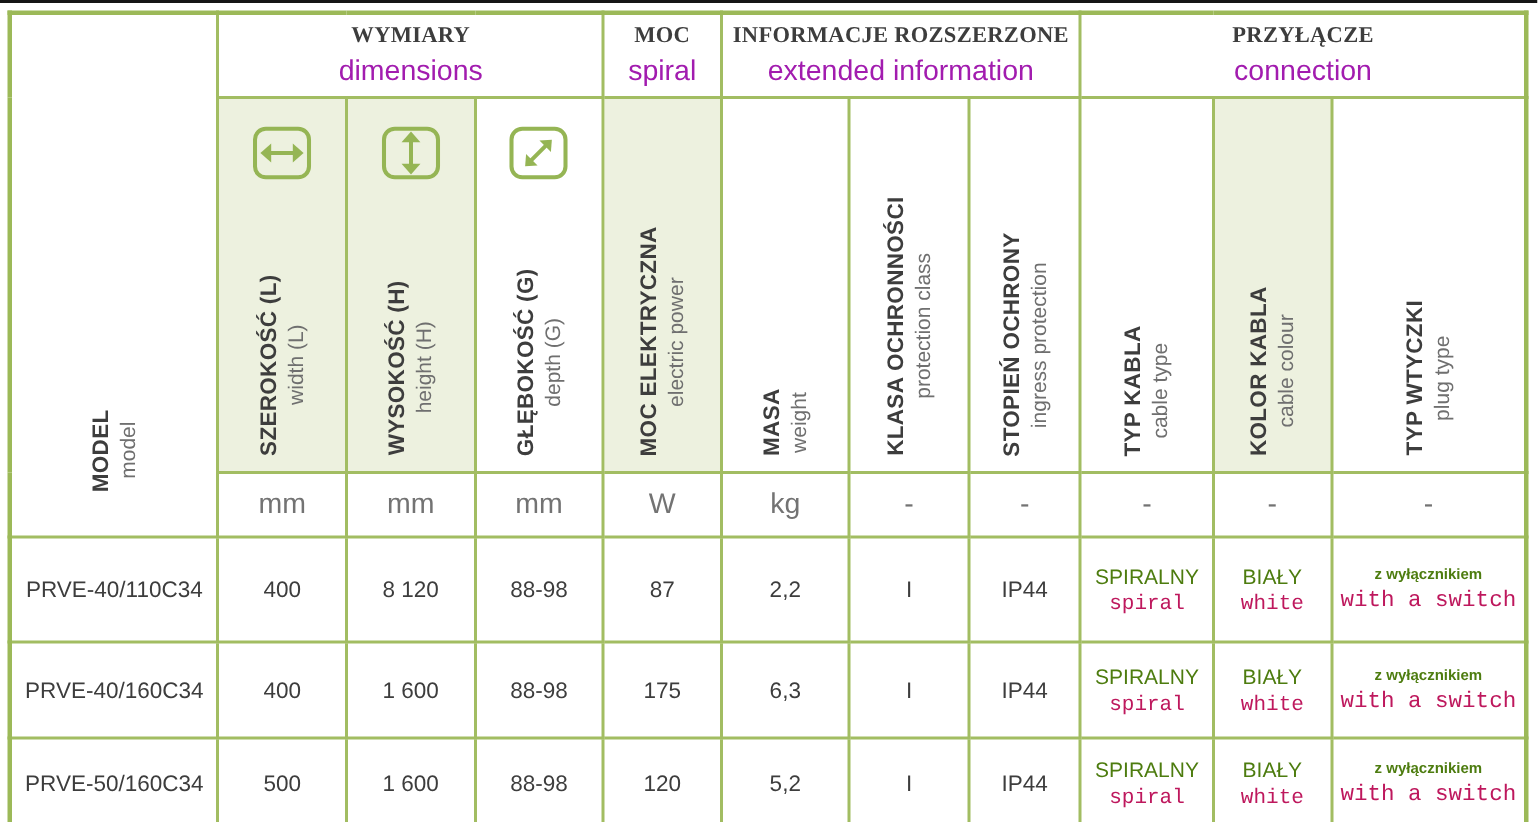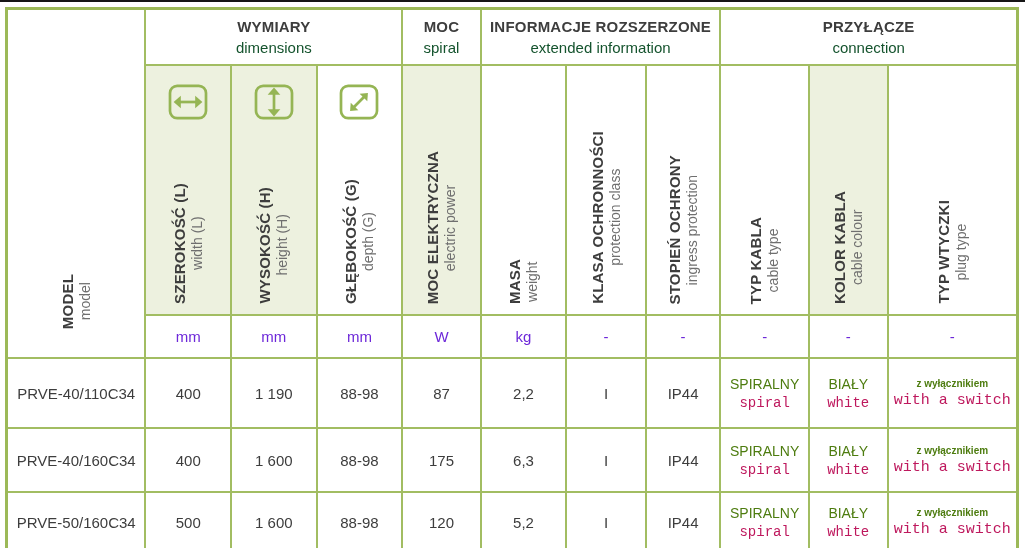--- a/index.html
+++ b/index.html
@@ -4,33 +4,33 @@
 <style>
   html,body{margin:0;padding:0;background:#ffffff;}
   body{width:1025px;height:548px;position:relative;font-family:"Liberation Sans",sans-serif;-webkit-font-smoothing:antialiased;}
   .top-edge{position:absolute;top:0;left:0;width:1025px;height:2px;background:#161616;}
   table.spec{position:absolute;top:7px;left:5px;width:1014px;border-collapse:collapse;table-layout:fixed;
              border:3px solid #9cb958;background:#ffffff;}
   td{border:2px solid #a2bd62;padding:0;text-align:center;vertical-align:middle;color:#3d3d3d;overflow:hidden;}
   .shaded{background:#edf1df;}
   
   tr.group-row td{height:54px;}
-  .grp .pl{display:block;font-size:15px;font-weight:700;color:#3d3d3d;letter-spacing:.2px;}
-  .grp .en{display:block;font-size:15px;font-weight:400;color:#14532d;margin-top:4px;}
+  .grp .pl{display:block;font-size:15px;font-weight:700;color:#3d3d3d;letter-spacing:.2px;font-family:Liberation Serif, serif;}
+  .grp .en{display:block;font-size:19px;font-weight:400;color:#a21caf;margin-top:4px;}
   
   tr.head-row td{height:248px;vertical-align:bottom;}
   .hwrap{height:244px;display:flex;flex-direction:column;align-items:center;justify-content:space-between;padding:14px 0 10px;box-sizing:border-box;}
   .hwrap.noicon{justify-content:flex-end;}
   .vtext{writing-mode:vertical-rl;transform:rotate(180deg);display:inline-block;line-height:1.2;}
   .vtext .pl{display:block;font-size:15px;font-weight:700;color:#3d3d3d;letter-spacing:.2px;}
   .vtext .en{display:block;font-size:14px;font-weight:400;color:#6f6f6f;}
   td.model-cell{vertical-align:bottom;}
   td.model-cell .vtext{margin-bottom:24px;}
   
-  tr.unit-row td{height:41px;font-size:15px;color:#6d28d9;}
+  tr.unit-row td{height:41px;font-size:19px;color:#737373;}
   
   tr.data-row td{font-size:15px;color:#3d3d3d;}
   tr.data-row.r0 td{height:68px;}
   tr.data-row.r1 td{height:62px;}
   tr.data-row.r2 td{height:58px;}
   .two .pl{display:block;font-size:14px;color:#4d7c0f;}
   .two .en{display:block;font-size:14px;color:#be185d;margin-top:3px;font-family:Liberation Mono, monospace;}
   .two.plug .pl{font-size:10px;font-weight:700;}
   .two.plug .en{font-size:15px;}
   .icon-box svg{display:block;}
@@ -209,21 +209,21 @@
     <td>-</td>
     <td>-</td>
     <td>-</td>
     <td>-</td>
     <td>-</td>
   </tr>
 
   <tr class="data-row r0">
     <td>PRVE-40/110C34</td>
     <td>400</td>
-    <td>1 190</td>
+    <td>8 120</td>
     <td>88-98</td>
     <td>87</td>
     <td>2,2</td>
     <td>I</td>
     <td>IP44</td>
     <td>
       <div class="two">
         <span class="pl">SPIRALNY</span>
         <span class="en">spiral</span>
       </div>

